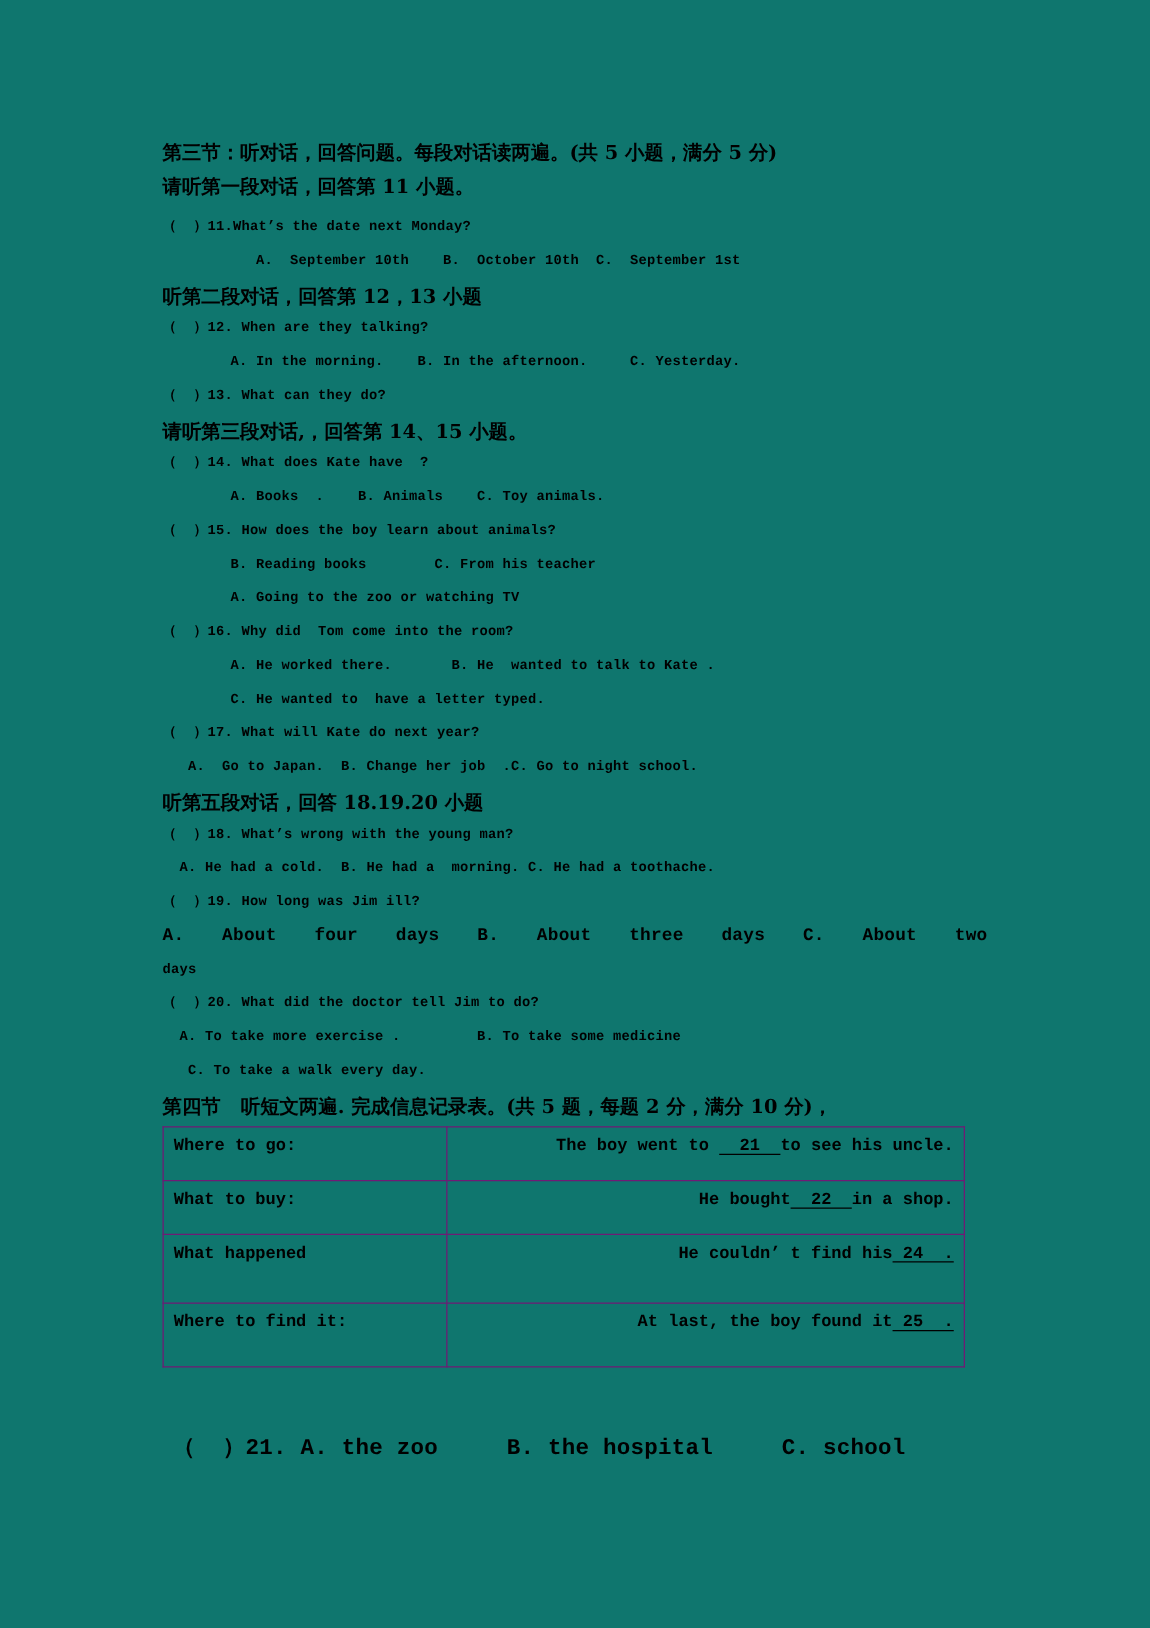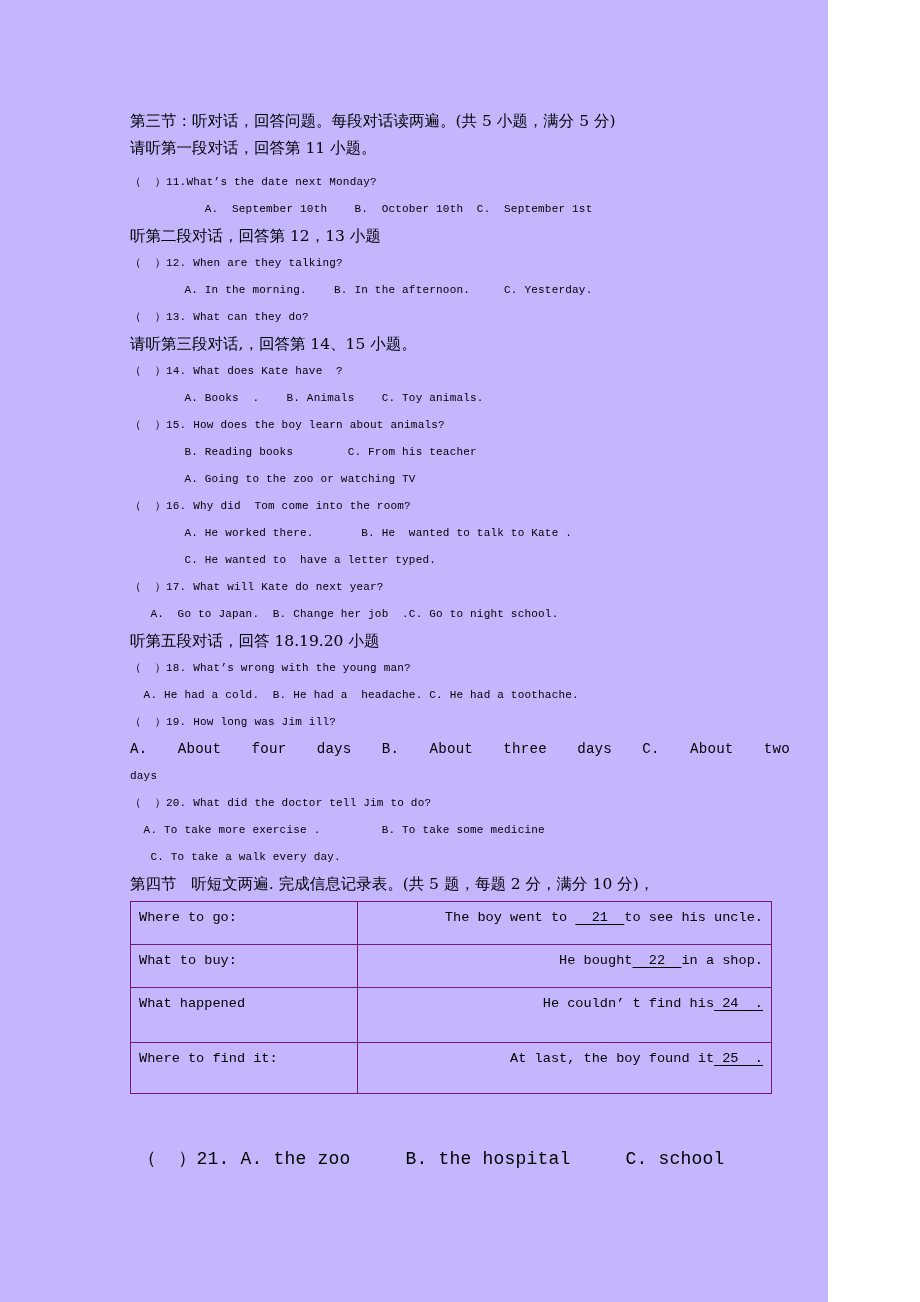--- a/index.html
+++ b/index.html
@@ -2,26 +2,27 @@
 <html><head>
 <meta charset="utf-8">
 <style>
   html, body {
     margin: 0;
     padding: 0;
     background: #ffffff;
   }
   .page {
     position: relative;
-    width: 828px;
+    width: 920px;
     height: 1302px;
-    background: #c4b5fd;
+    background: #0f766e;
     overflow: hidden;
     font-family: "Liberation Serif", "DejaVu Serif", serif;
     color: #000000;
+    font-weight: bold;
   }
   .body-area {
     position: absolute;
     left: 130px;
     top: 108px;
     width: 660px;
   }
   
   .cn-line {
     font-family: "DejaVu Serif", "Liberation Serif", serif;
@@ -119,21 +120,21 @@
     <div class="en-line">        A. Going to the zoo or watching TV</div>
 
     <div class="en-line">（  ）16. Why did  Tom come into the room?</div>
     <div class="en-line">        A. He worked there.       B. He  wanted to talk to Kate .</div>
     <div class="en-line">        C. He wanted to  have a letter typed.</div>
     <div class="en-line">（  ）17. What will Kate do next year?</div>
     <div class="en-line">   A.  Go to Japan.  B. Change her job  .C. Go to night school.</div>
 
     <div class="cn-line">听第五段对话，回答 18.19.20 小题</div>
     <div class="en-line">（  ）18. What’s wrong with the young man?</div>
-    <div class="en-line">  A. He had a cold.  B. He had a  headache. C. He had a toothache.</div>
+    <div class="en-line">  A. He had a cold.  B. He had a  morning. C. He had a toothache.</div>
     <div class="en-line">（  ）19. How long was Jim ill?</div>
     <div class="justified">A. About four days B. About three days C. About two</div>
     <div class="en-line">days</div>
     <div class="en-line">（  ）20. What did the doctor tell Jim to do?</div>
     <div class="en-line">  A. To take more exercise .         B. To take some medicine</div>
     <div class="en-line">   C. To take a walk every day.</div>
 
     <div class="cn-line">第四节   听短文两遍. 完成信息记录表。(共 5 题，每题 2 分，满分 10 分)，</div>
 
   </div>

